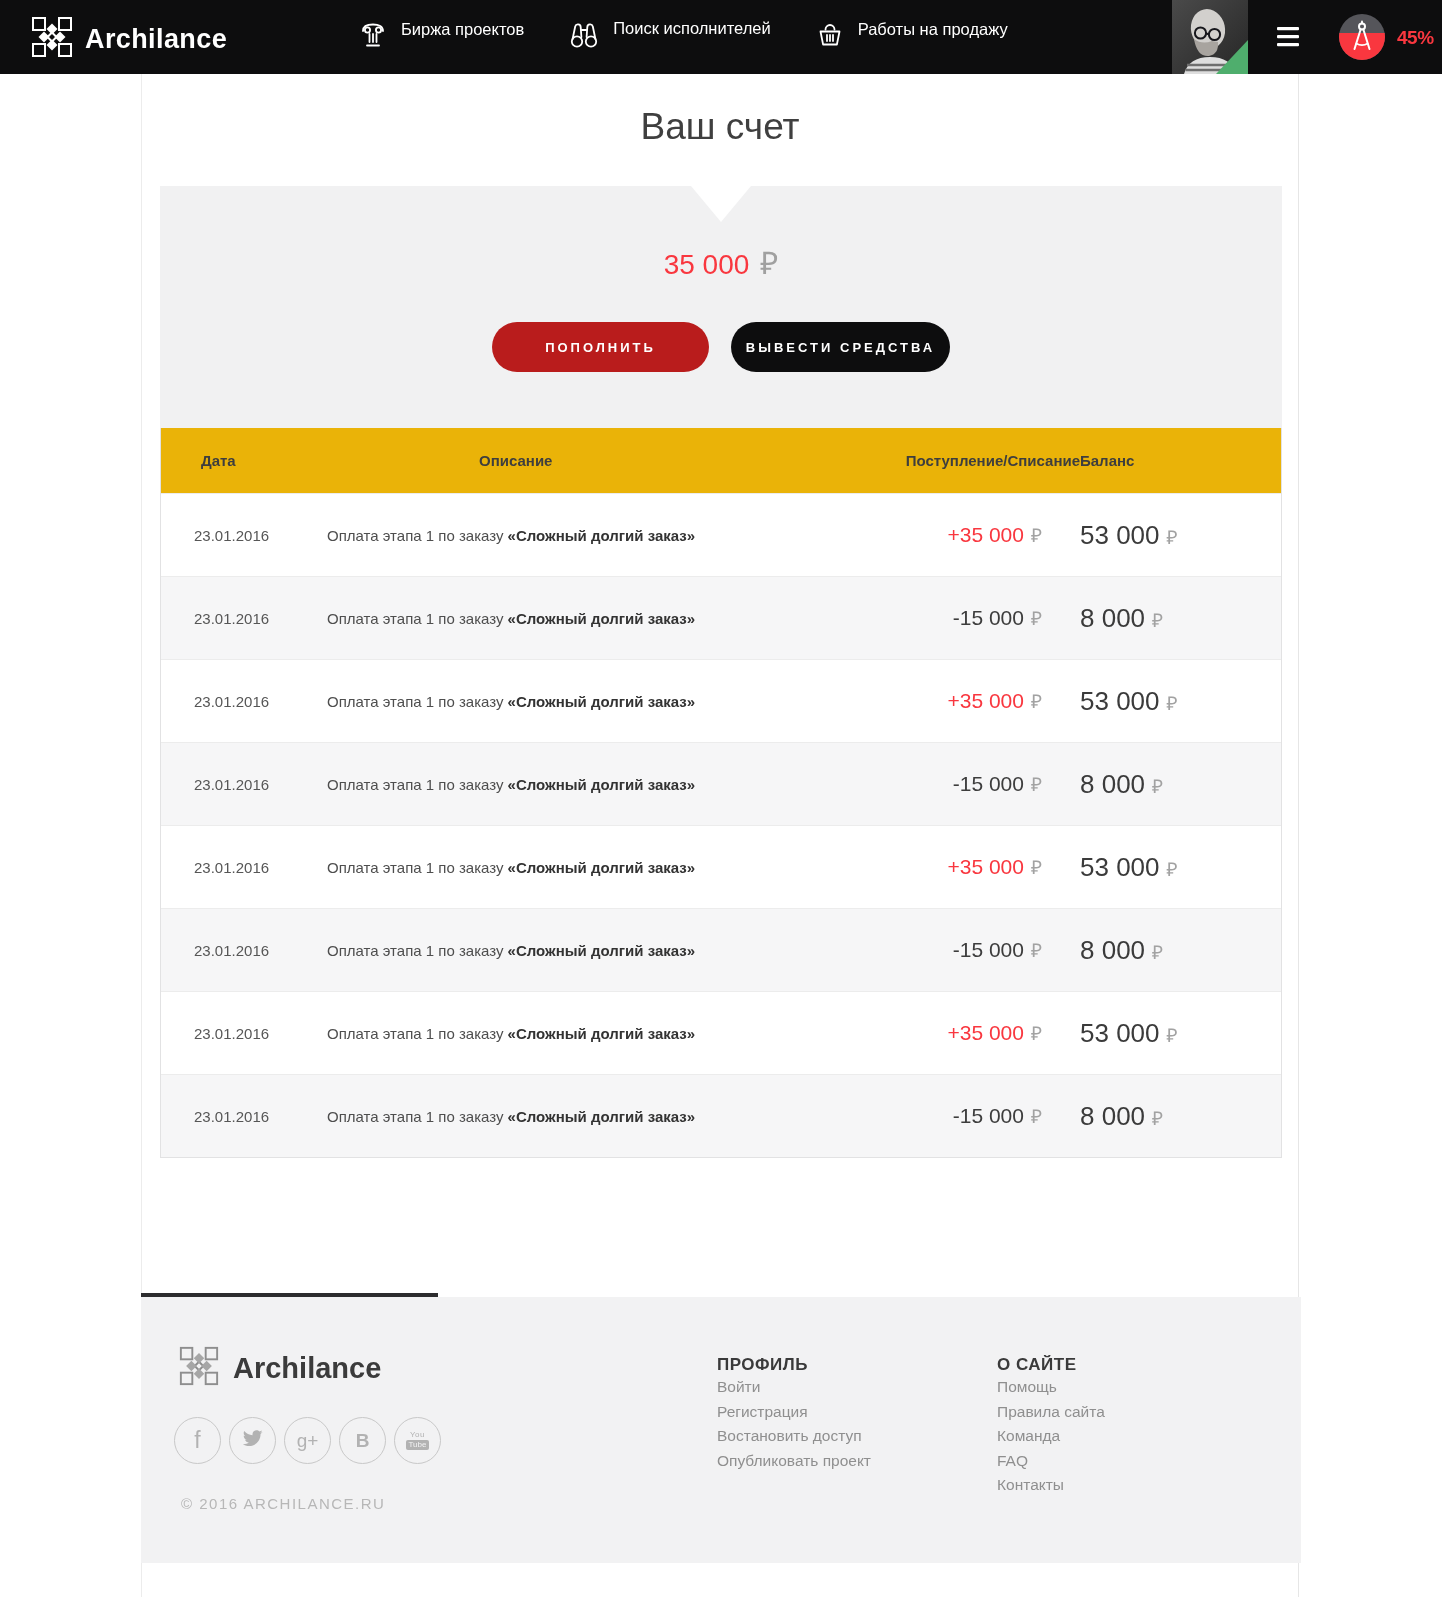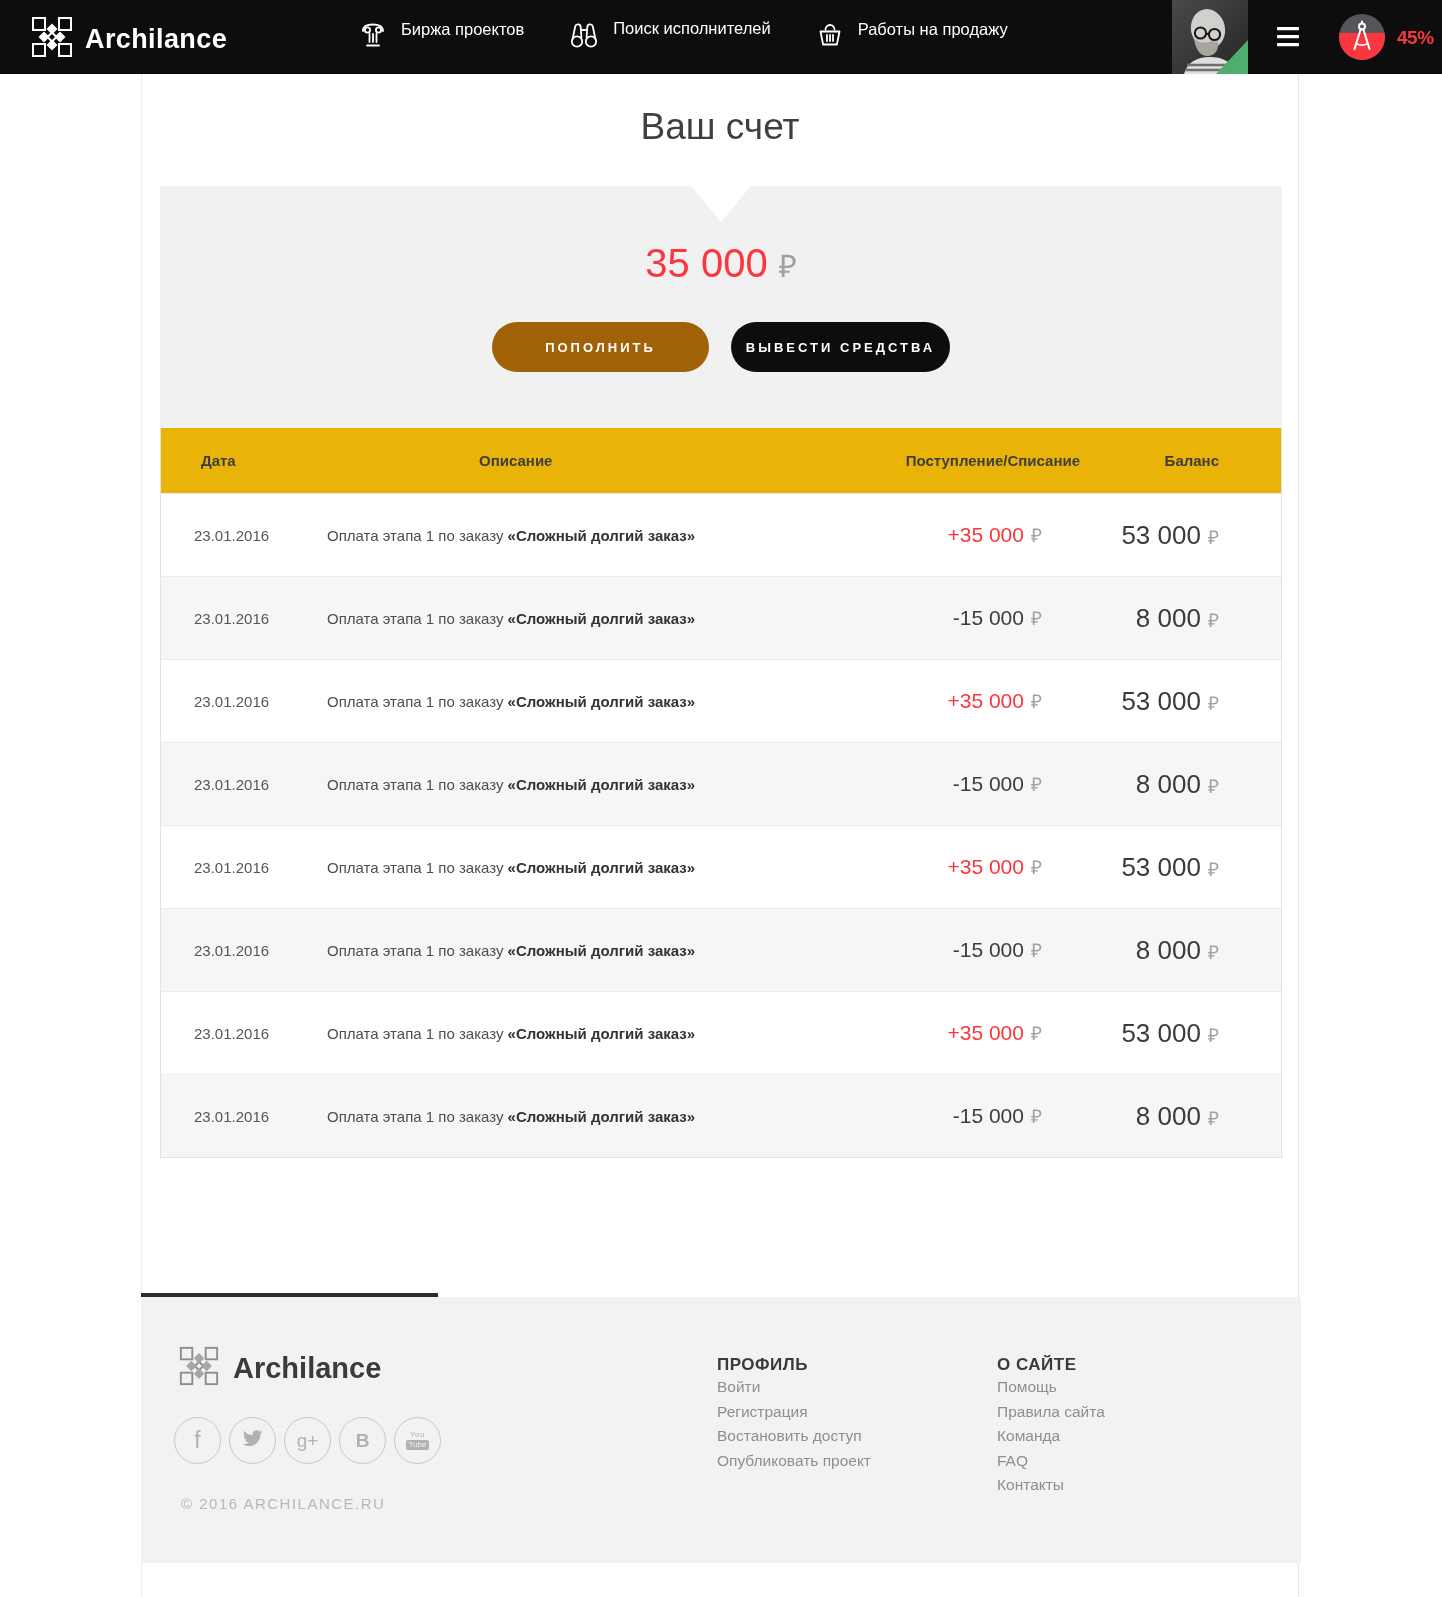--- a/index.html
+++ b/index.html
@@ -20,41 +20,41 @@
   .page { position:absolute; top:74px; left:141px; width:1158px; height:1523px; background:#fff;
           border-left:1px solid #ececec; border-right:1px solid #e6e6e6; }
   .page-title { position:absolute; top:32px; left:0; width:100%; text-align:center;
                 font-size:37px; font-weight:300; color:#3f3f3f; }
 
   
   .balance-card { position:absolute; left:18px; top:112px; width:1122px; height:242px; background:#f1f1f2; }
   .notch { position:absolute; top:0; left:50%; margin-left:-30px; width:0; height:0;
            border-left:30px solid transparent; border-right:30px solid transparent; border-top:36px solid #ffffff; }
   .balance-line { position:absolute; top:55px; left:0; width:100%; text-align:center; }
-  .balance-amount { font-size:40px; color:#f9373f; }
+  .balance-amount { font-size:28px; color:#f9373f; }
   .balance-rub { font-size:31px; color:#a0a0a0; margin-left:11px; }
   .actions { position:absolute; top:136px; left:0; width:100%; display:flex; justify-content:center; gap:22px; }
   .btn { height:50px; border:none; border-radius:25px; color:#fff; font-family:"Liberation Sans",sans-serif;
          font-size:13px; font-weight:700; letter-spacing:3px; cursor:pointer; }
-  .btn-topup { width:217px; background:#a16207; }
+  .btn-topup { width:217px; background:#b91c1c; }
   .btn-withdraw { width:219px; background:#0d0d0e; }
 
   
   .tx-table { position:absolute; left:18px; top:354px; width:1122px; border:1px solid #e2e2e3; border-top:none; background:#fff; }
   .t-header { height:65px; background:#eab308; display:flex; align-items:center; }
   .t-row { height:83px; display:flex; align-items:center; background:#fff; border-top:1px solid #ececec; }
   .t-row.alt { background:#f6f6f7; }
   .th { font-size:15px; font-weight:700; color:#3e3e3e; }
   .c-date { width:166px; padding-left:33px; }
   .t-header .c-date { padding-left:40px; }
   .c-desc { flex:1; }
   .t-header .c-desc { padding-left:152px; }
   .c-amount { width:220px; text-align:right; padding-right:38px; white-space:nowrap; }
   .t-header .c-amount { padding-right:0; }
-  .c-balance { width:201px; text-align:right; padding-right:62px; white-space:nowrap; }
+  .c-balance { width:201px; padding-right:62px; white-space:nowrap; }
   .td-date { font-size:15px; color:#565656; }
   .td-desc { font-size:15px; color:#4e4e4e; }
   .td-desc b { color:#333; }
   .amount { font-size:21px; }
   .amount.credit { color:#f9373f; }
   .amount.debit { color:#3d3d3d; }
   .bal-num { font-size:26px; color:#3b3b3b; }
   .rub { font-size:19px; color:#a2a2a2; margin-left:7px; }
 
   

